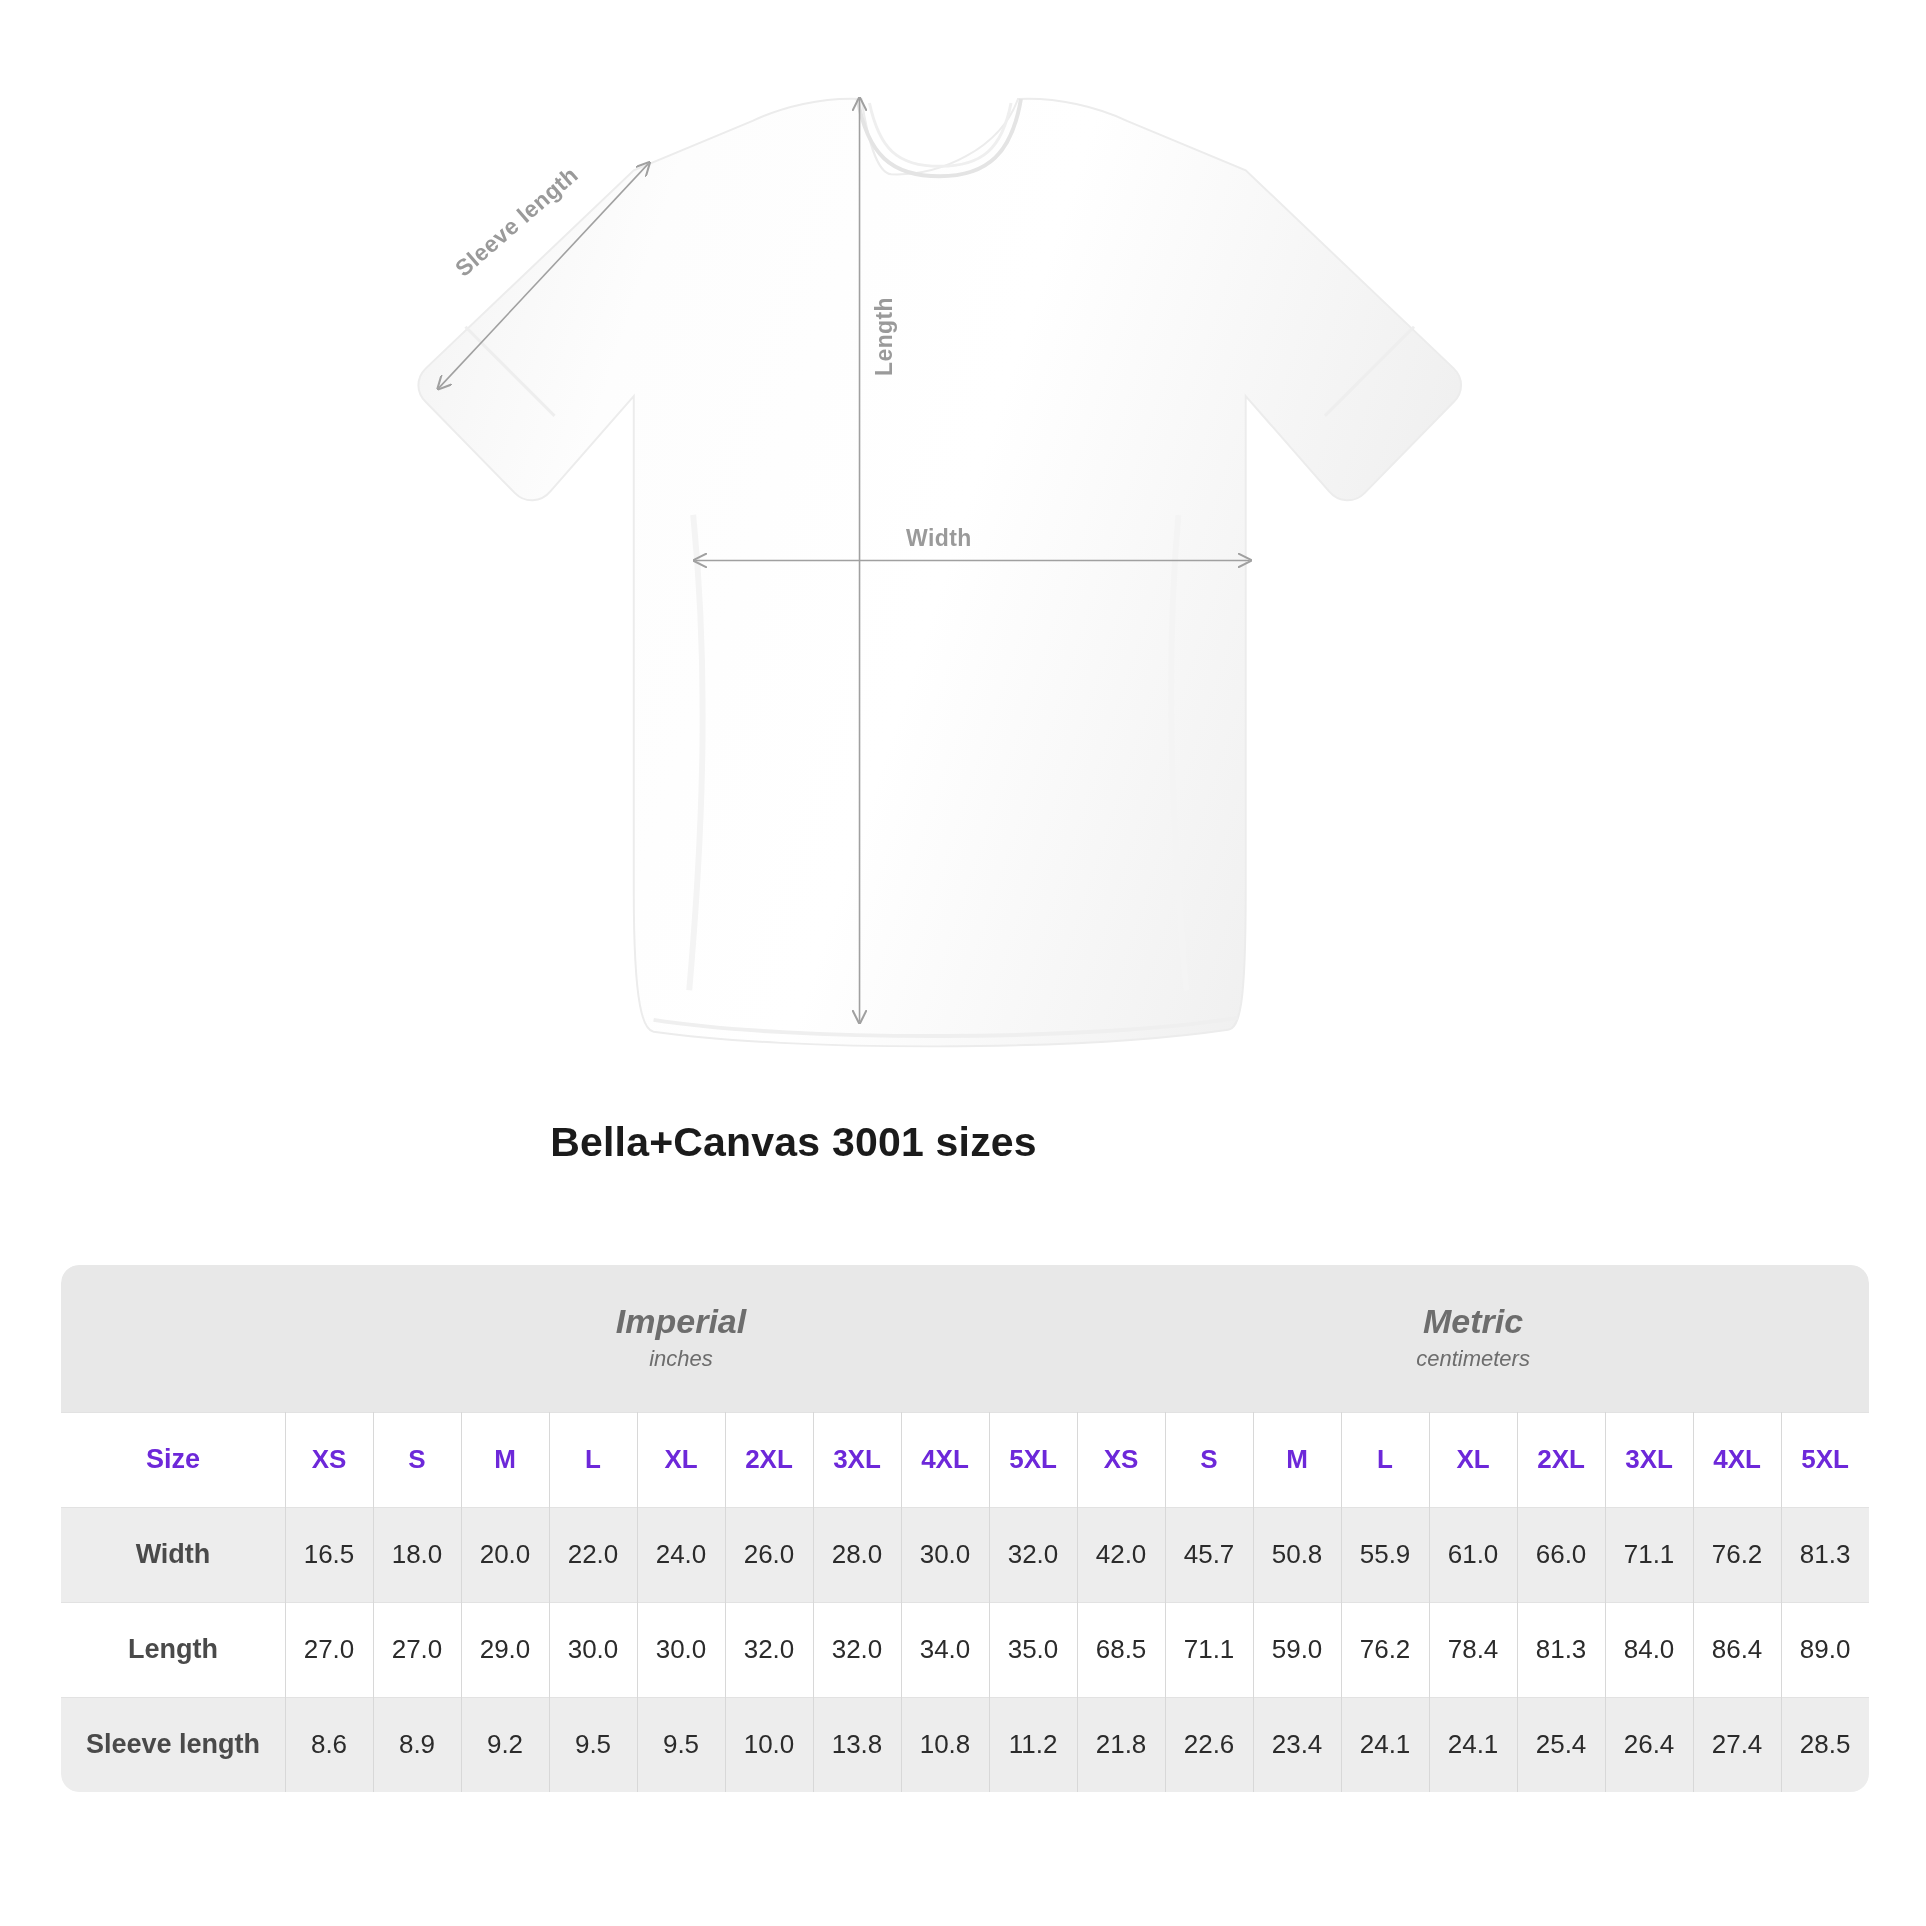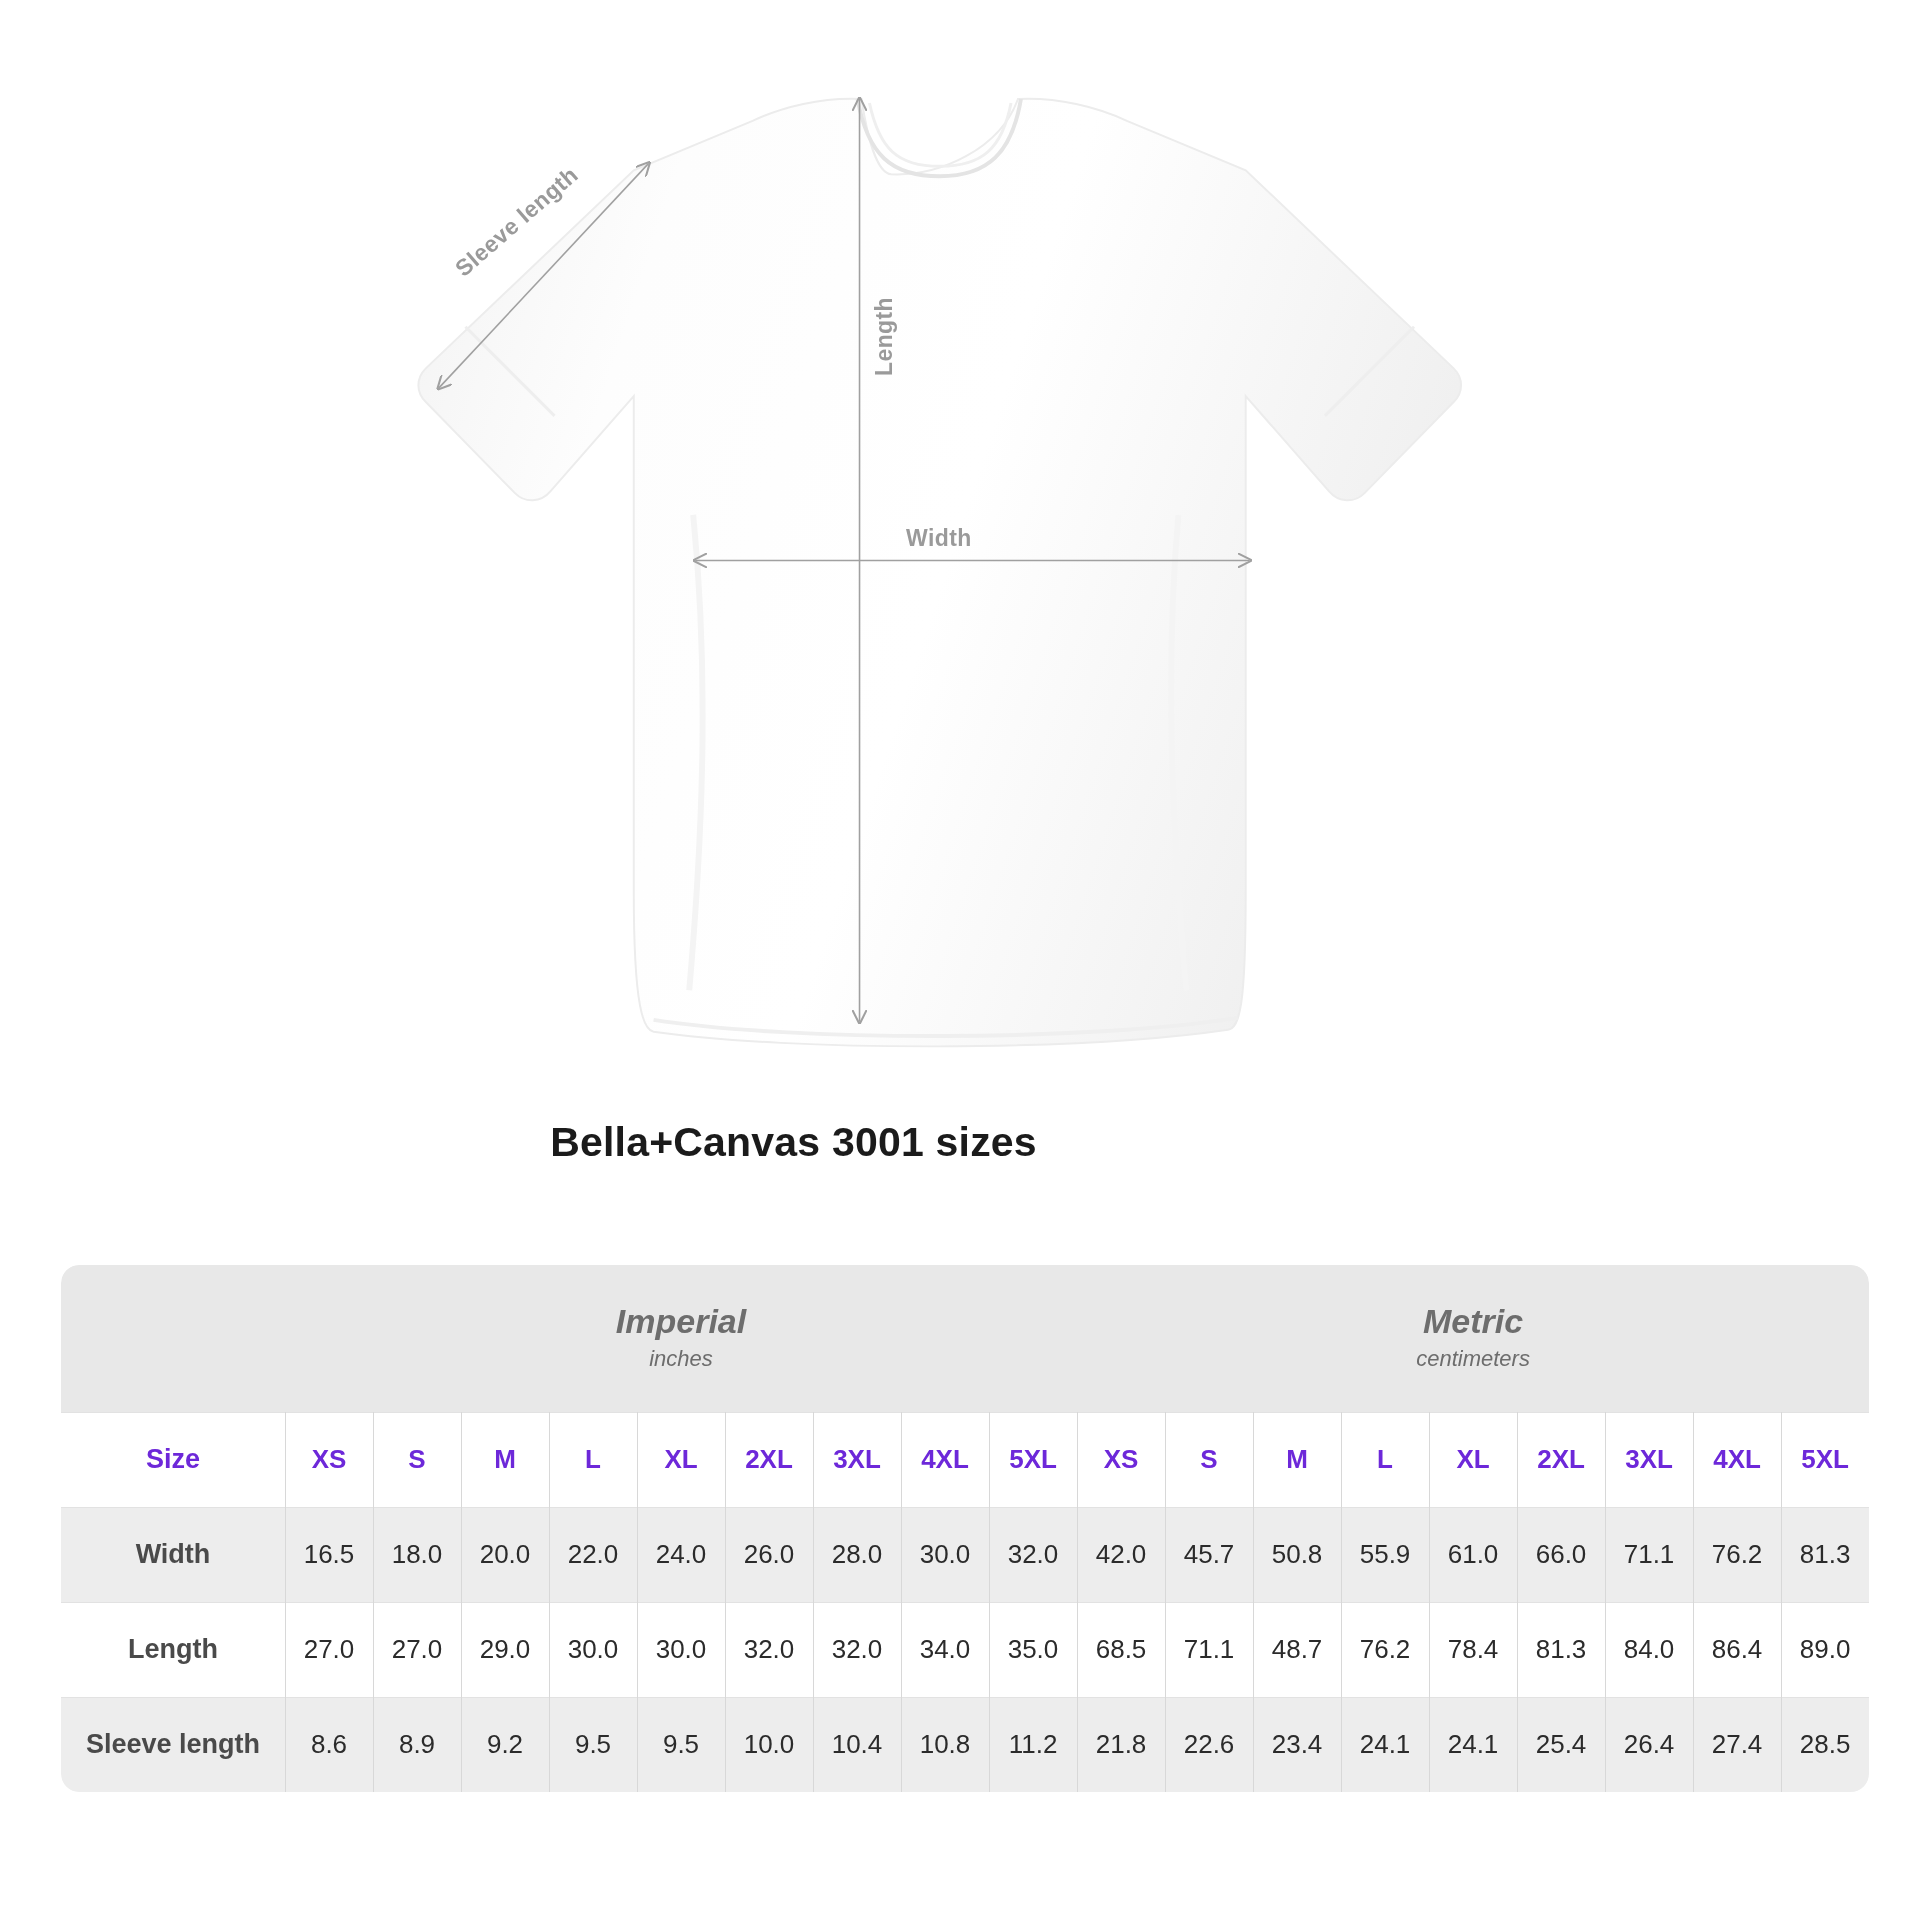--- a/index.html
+++ b/index.html
@@ -328,38 +328,38 @@
           <td class="hsep vsep">27.0</td>
           <td class="hsep vsep">29.0</td>
           <td class="hsep vsep">30.0</td>
           <td class="hsep vsep">30.0</td>
           <td class="hsep vsep">32.0</td>
           <td class="hsep vsep">32.0</td>
           <td class="hsep vsep">34.0</td>
           <td class="hsep vsep">35.0</td>
           <td class="hsep vsep">68.5</td>
           <td class="hsep vsep">71.1</td>
-          <td class="hsep vsep">48.7</td>
+          <td class="hsep vsep">59.0</td>
           <td class="hsep vsep">76.2</td>
           <td class="hsep vsep">78.4</td>
           <td class="hsep vsep">81.3</td>
           <td class="hsep vsep">84.0</td>
           <td class="hsep vsep">86.4</td>
           <td class="hsep vsep">89.0</td>
         </tr>
 
         <tr class="data-row row-shade last-row">
           <td class="rowlabel hsep corner-left">Sleeve length</td>
           <td class="hsep vsep">8.6</td>
           <td class="hsep vsep">8.9</td>
           <td class="hsep vsep">9.2</td>
           <td class="hsep vsep">9.5</td>
           <td class="hsep vsep">9.5</td>
           <td class="hsep vsep">10.0</td>
-          <td class="hsep vsep">10.4</td>
+          <td class="hsep vsep">13.8</td>
           <td class="hsep vsep">10.8</td>
           <td class="hsep vsep">11.2</td>
           <td class="hsep vsep">21.8</td>
           <td class="hsep vsep">22.6</td>
           <td class="hsep vsep">23.4</td>
           <td class="hsep vsep">24.1</td>
           <td class="hsep vsep">24.1</td>
           <td class="hsep vsep">25.4</td>
           <td class="hsep vsep">26.4</td>
           <td class="hsep vsep">27.4</td>

